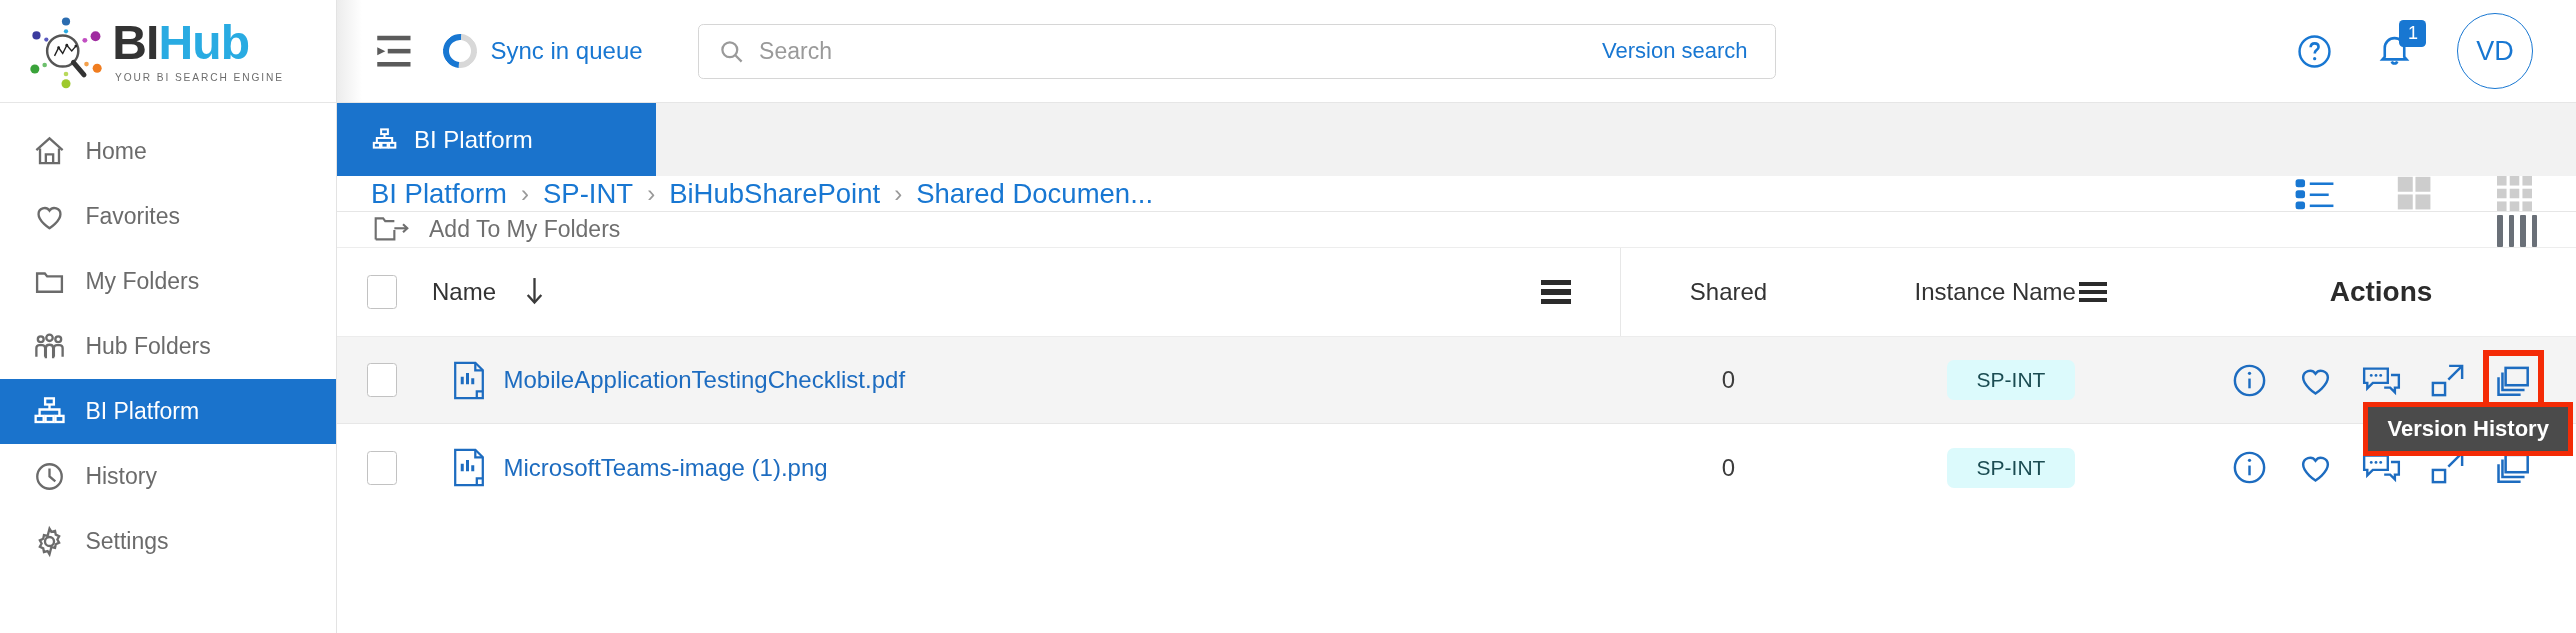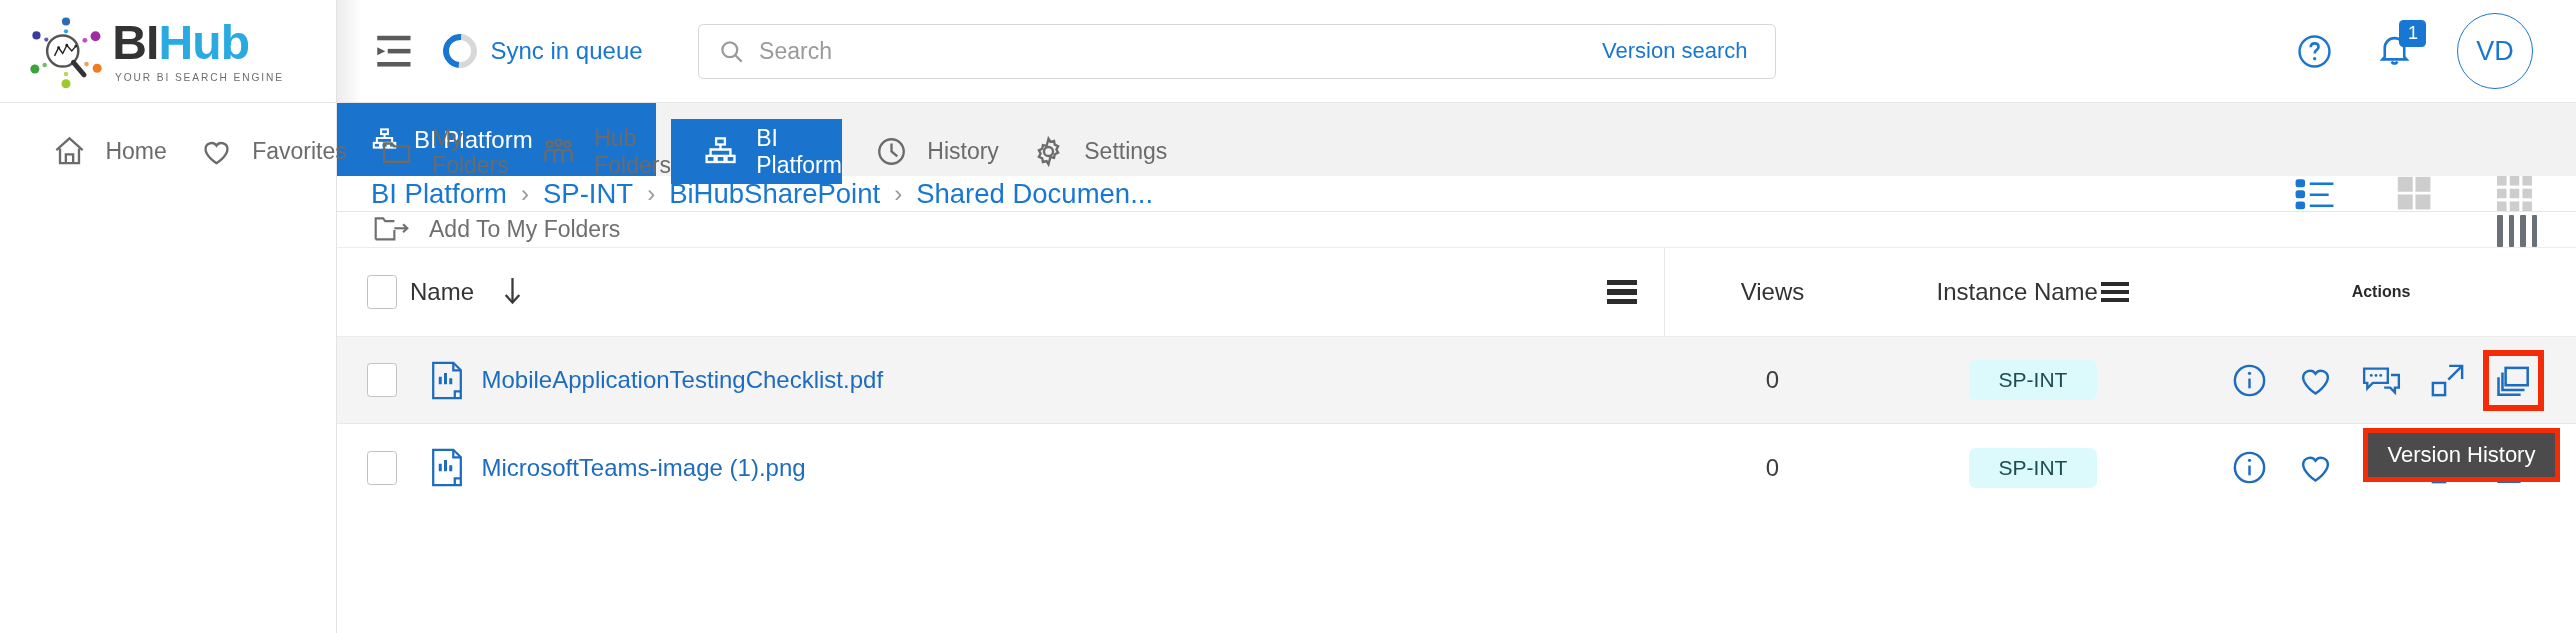--- a/index.html
+++ b/index.html
@@ -26,21 +26,21 @@
   .logo-mark { width: 82px; height: 82px; flex: 0 0 82px; }
   .logo-text { margin-left: 5.3px; display: flex; flex-direction: column; justify-content: center; }
   .logo-title { font-size: 48px; font-weight: 700; line-height: 1; letter-spacing: -0.9px; }
   .logo-title .bi { color: #333333; }
   .logo-title .hub { color: #29abe2; }
   .logo-sub {
     font-size: 10.2px; color: #6d6d6d; letter-spacing: 1.9px;
     margin-top: 4.4px; margin-left: 2.7px; font-weight: 400;
   }
 
-  .nav { padding-top: 16px; display: flex; flex-direction: row; padding-left: 20px; }
+  .nav { padding-top: 16px; display: flex; flex-direction: column; }
   .nav-item {
     height: 65px; display: flex; align-items: center;
     padding-left: 32px; cursor: pointer; color: #6b6b6b;
   }
   .nav-item .nav-ico { width: 41px; flex: 0 0 41px; display: flex; align-items: center; }
   .nav-item .nav-label { font-size: 23px; margin-left: 12.4px; color: #6b6b6b; }
   .nav-item.active { background: #1a73cc; }
   .nav-item.active .nav-label { color: #ffffff; }
   .nav-item.active svg { stroke: #ffffff; }
   .nav-item svg { stroke: #6b6b6b; fill: none; stroke-width: 1.6; }
@@ -123,21 +123,21 @@
     padding-left: 37px; padding-right: 39px;
     border-top: 0.9px solid #e6e6e6; border-bottom: 1.8px solid #ededed; background: #fff;
   }
   .addfolder { display: flex; align-items: center; cursor: pointer; }
   .addfolder .af-label { font-size: 23px; color: #6f6f6f; margin-left: 18px; }
   .colsettings { margin-left: auto; display: flex; gap: 6.2px; cursor: pointer; }
   .colsettings i { display: block; width: 5.3px; height: 32px; background: #6a7078; border-radius: 0.9px; }
 
   
   .table { flex: 1; background: #fff; position: relative; }
-  .trow { display: flex; align-items: center; height: 87px; }
+  .trow { display: flex; align-items: center; height: 87px; gap: 22px; }
   .thead { border-bottom: 1.8px solid #ececec; height: 89px; }
   .trow.r1 { background: #f4f4f4; border-bottom: 0.9px solid #e7e7e7; }
   .trow.r2 { background: #ffffff; }
 
   .c-check { width: 73px; flex: 0 0 73px; display: flex; justify-content: center; padding-left: 16px;}
   .chk {
     width: 30px; height: 34px; border: 1.8px solid #c2c2c2;
     border-radius: 3.5px; background: #fff; cursor: pointer;
   }
   .c-name { flex: 1; display: flex; align-items: center; padding-right: 27px; min-width:0; }
@@ -156,21 +156,21 @@
   .c-inst { width: 306px; flex: 0 0 306px; display: flex; justify-content: center; align-items: center; }
   .th-inst { font-size: 24px; color: #333; display: flex; align-items: center; }
   .inst-burger { margin-left: 3.5px; display:flex; flex-direction:column; gap:3.5px; cursor:pointer;}
   .inst-burger i { display:block; width:28px; height:4.4px; background:#2b2b2b; }
   .badge {
     background: #dcfafc; color: #1b4c52; font-size: 21px;
     border-radius: 7px; padding: 8px 30px;
   }
 
   .c-actions { width: 390px; flex: 0 0 390px; display: flex; align-items: center; justify-content: center; gap: 25px; position: relative; }
-  .th-actions { font-size: 16px; color: #2b2b2b; font-weight: 600; }
+  .th-actions { font-size: 28px; color: #2b2b2b; font-weight: 600; }
   .act { width: 41px; height: 41px; cursor: pointer; display: flex; align-items: center; justify-content: center; }
   .act.highlight { outline: 6.2px solid #f42b06; outline-offset: 4.4px; }
 
   .tooltip {
     position: absolute; background: #4b4b4b; color: #fff;
     font-size: 22px; padding: 9px 19.5px; white-space: nowrap;
     border: 5.3px solid #f42b06; z-index: 50;
   }
 
   
@@ -439,21 +439,21 @@
                 <path d="M4 14l5 5.5 5-5.5"></path>
             </svg>
           </span>
           <span class="name-burger">
               <i></i>
               <i></i>
               <i></i>
             </span>
         </div>
         <div class="c-views">
-          <span class="th-views">Views</span>
+          <span class="th-views">Shared</span>
         </div>
         <div class="c-inst">
           <span class="th-inst">
             <span>Instance Name</span>
             <span class="inst-burger">
                 <i></i>
                 <i></i>
                 <i></i>
               </span>
           </span>
@@ -515,21 +515,21 @@
                 <path d="M21 3l-8.5 8.5"></path>
             </svg>
           </span>
           <span class="act highlight">
             <svg width="41" height="37" viewBox="0 0 26 22" fill="none" stroke="#1d6cc0" stroke-width="1.6">
               <rect x="8" y="3" width="14" height="11"></rect>
               <path d="M6 6v11h14"></path>
                 <path d="M3.5 9v11h14"></path>
             </svg>
           </span>
-          <span class="tooltip" style="left:177px; top:68px;">Version History</span>
+          <span class="tooltip" style="left:177px; top:42px;font-weight:bold;">Version History</span>
         </div>
       </div>
 
       <div class="trow r2">
         <div class="c-check">
           <span class="chk"></span>
         </div>
         <div class="c-name">
           <span class="file-ico">
             <svg width="34" height="39" viewBox="0 0 22 26" fill="none" stroke="#1d6cc0" stroke-width="1.5">

